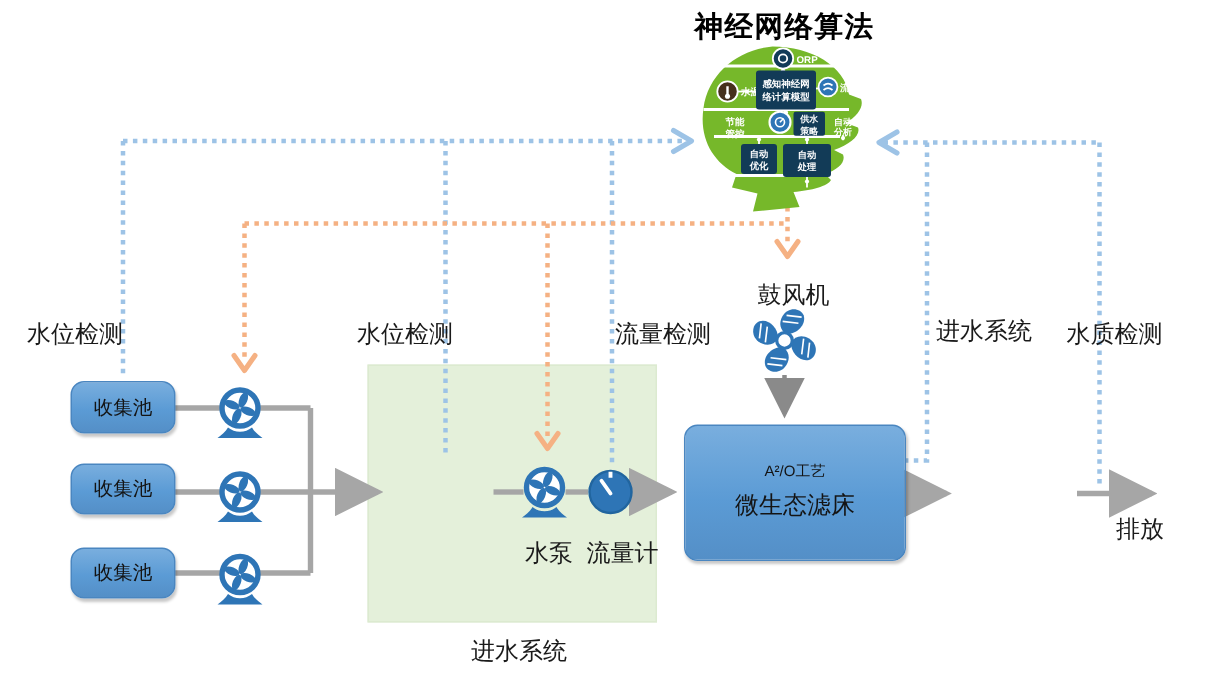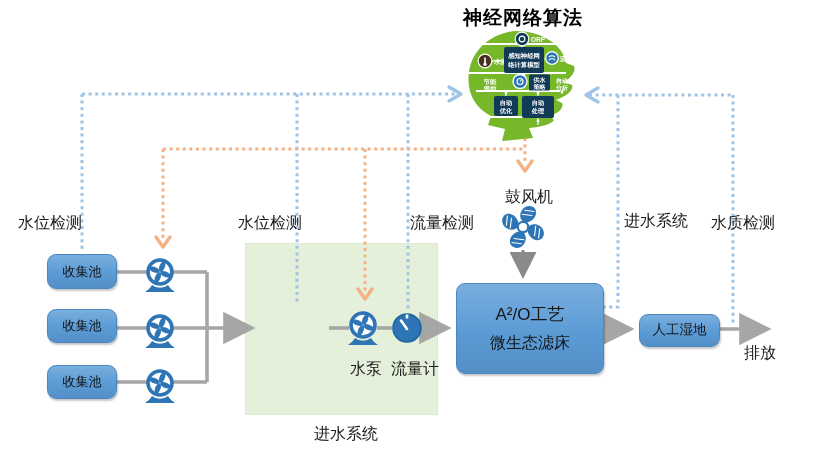--- a/index.html
+++ b/index.html
@@ -21,21 +21,21 @@
   .node {
     position:absolute; display:flex; align-items:center; justify-content:center;
     text-align:center; color:#141414;
     background:linear-gradient(180deg,#79aede 0%, #5b9bd5 55%, #548fc7 100%);
     border:1px solid #4a86c0; border-radius:9px;
     box-shadow:1px 2px 2px rgba(0,0,0,0.22);
     font-size:13px; line-height:1.35;
   }
   .node .wrap3 { display:block; width:44px; word-break:break-all; }
   .treat { flex-direction:column; gap:5px; }
-  .treat .t1 { font-size:17px; }
+  .treat .t1 { font-size:10px; }
   .treat .t2 { font-size:16px; }
   .treat .t3 { font-size:12px; }
   .headtext { font-weight:bold; fill:#ffffff; }
 </style>
 </head>
 <body>
 
 <div class="canvas">
 
   <div class="panel-green"></div>
@@ -223,15 +223,14 @@
   <div class="node" style="left:47px; top:254px; width:68px; height:33px;">收集池</div>
   <div class="node" style="left:47px; top:309px; width:68px; height:32px;">收集池</div>
   <div class="node" style="left:47px; top:365px; width:68px; height:32px;">收集池</div>
 
 
   <div class="node treat" style="left:456px; top:283px; width:146px; height:89px;">
     <span class="t1">A²/O工艺</span>
     <span class="t2">微生态滤床</span>
   </div>
 
-  <div class="node" style="left:639px; top:314px; width:79px; height:31px; font-size:13.5px;">人工湿地</div>
 
 </div>
 
 </body></html>

